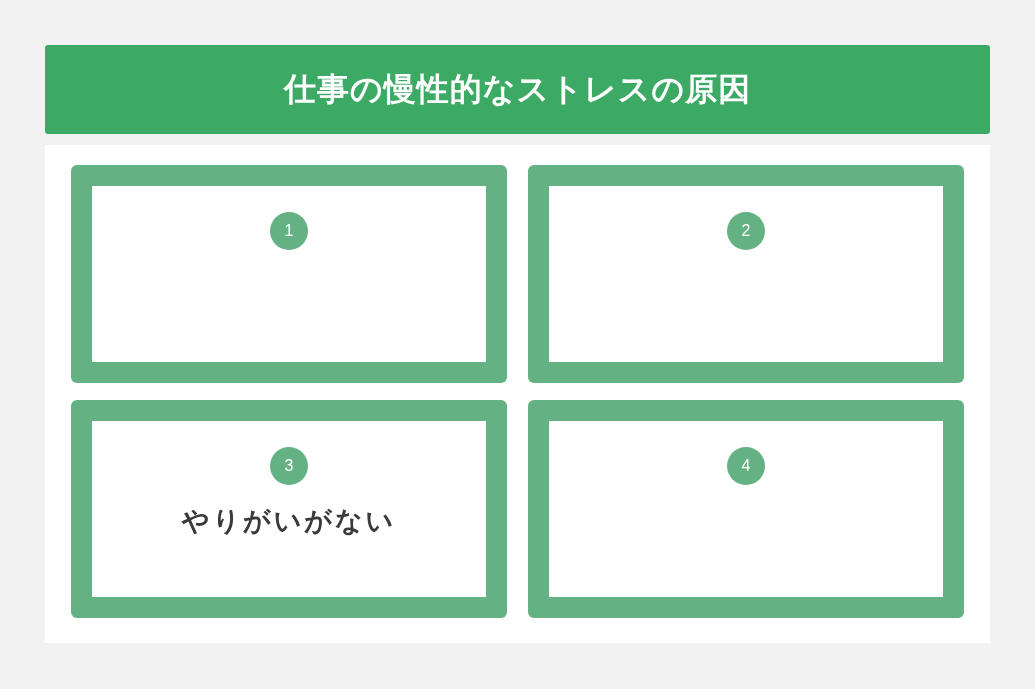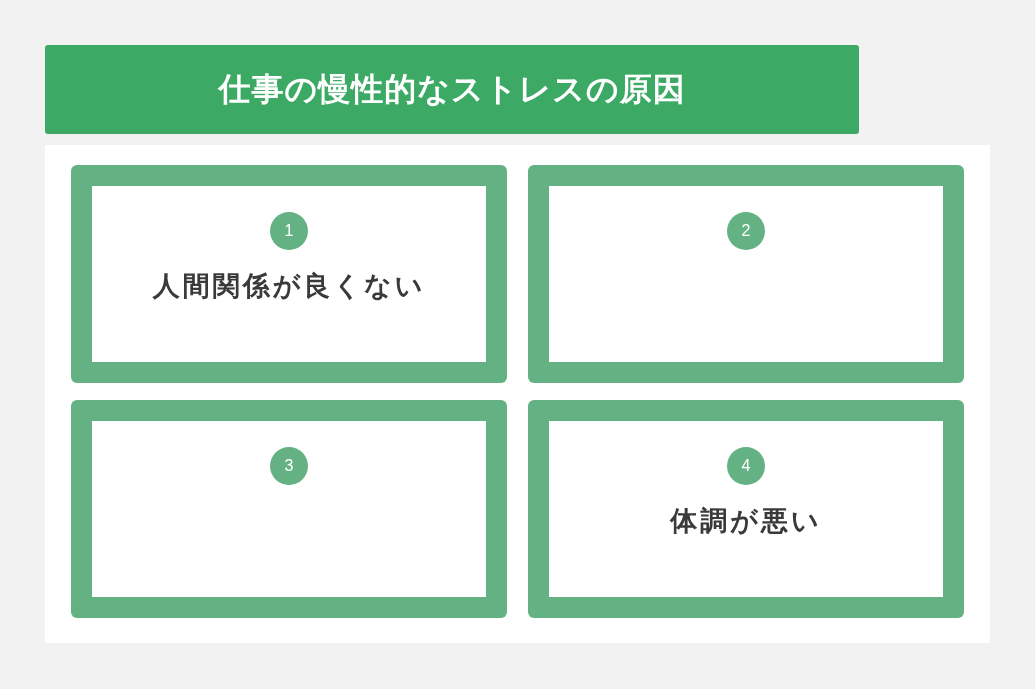--- a/index.html
+++ b/index.html
@@ -2,21 +2,21 @@
 <html><head>
 <meta charset="utf-8">
 <style>
   html, body { margin: 0; padding: 0; }
   body {
     width: 1035px; height: 689px; background: #f2f2f2;
     font-family: "DejaVu Sans", "Liberation Sans", sans-serif;
     position: relative; overflow: hidden;
   }
   .header {
-    position: absolute; left: 45px; top: 45px; width: 814px; height: 89px;
+    position: absolute; left: 45px; top: 45px; width: 945px; height: 89px;
     background: #3caa64; border-radius: 3px;
     display: flex; align-items: center; justify-content: center;
     color: #ffffff; font-size: 32px; font-weight: bold; letter-spacing: 1px;
   }
   .panel {
     position: absolute; left: 45px; top: 145px; width: 945px; height: 498px;
     background: #ffffff;
   }
   .card {
     position: absolute; width: 436px; height: 218px;
@@ -47,32 +47,31 @@
 <body>
 
 <div class="header">
   <span>仕事の慢性的なストレスの原因</span>
 </div>
 
 <div class="panel">
   <div class="card" id="c1">
     <div class="card-inner">
       <div class="badge">1</div>
-      <div class="card-label">人間関係が良くない</div>
     </div>
   </div>
   <div class="card" id="c2">
     <div class="card-inner">
       <div class="badge">2</div>
     </div>
   </div>
   <div class="card" id="c3">
     <div class="card-inner">
       <div class="badge">3</div>
+      <div class="card-label">やりがいがない</div>
     </div>
   </div>
   <div class="card" id="c4">
     <div class="card-inner">
       <div class="badge">4</div>
-      <div class="card-label">体調が悪い</div>
     </div>
   </div>
 </div>
 
 </body></html>

